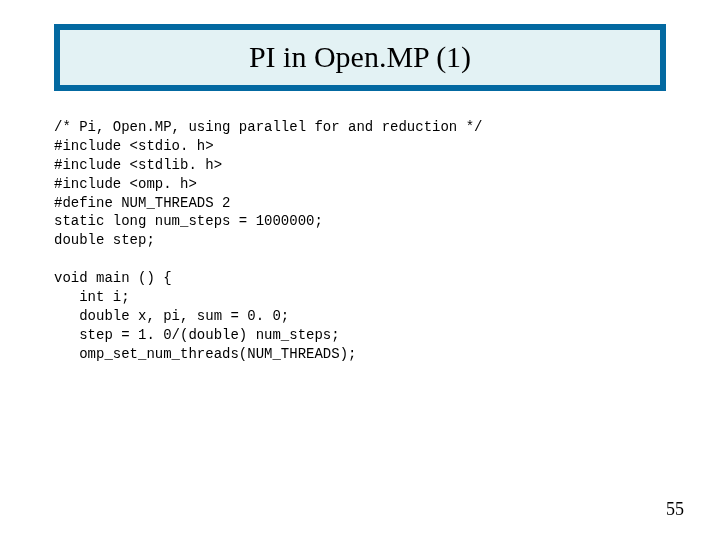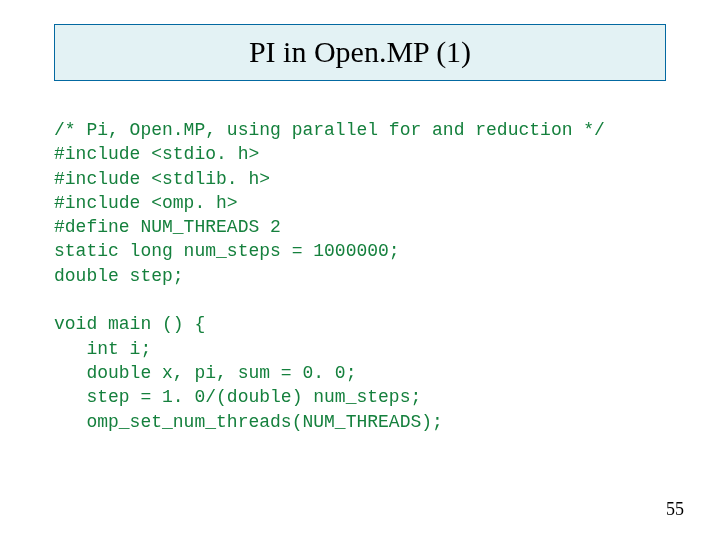--- a/index.html
+++ b/index.html
@@ -18,39 +18,39 @@
     height: 540px;
     box-sizing: border-box;
   }
   .title-box {
     position: absolute;
     top: 24px;
     left: 54px;
     width: 612px;
     box-sizing: border-box;
     background: #e3f2f4;
-    border: 1px solid #0369a1;
+    border: 6px solid #0369a1;
     text-align: center;
     padding: 10px 0 12px 0;
     font-family: Liberation Serif, serif;
   }
   .title-text {
     font-size: 30px;
     line-height: 1.1;
   }
   .code-block {
     position: absolute;
     top: 118px;
     left: 54px;
     width: 612px;
     font-family: "Courier New", Courier, monospace;
-    font-size: 18px;
+    font-size: 14px;
     line-height: 1.35;
     white-space: pre;
-    color: #15803d;
+    color: #000000;
   }
   .page-number {
     position: absolute;
     right: 36px;
     bottom: 20px;
     font-size: 18px;
     font-family: "Times New Roman", Times, serif;
   }
 </style>
 </head>

